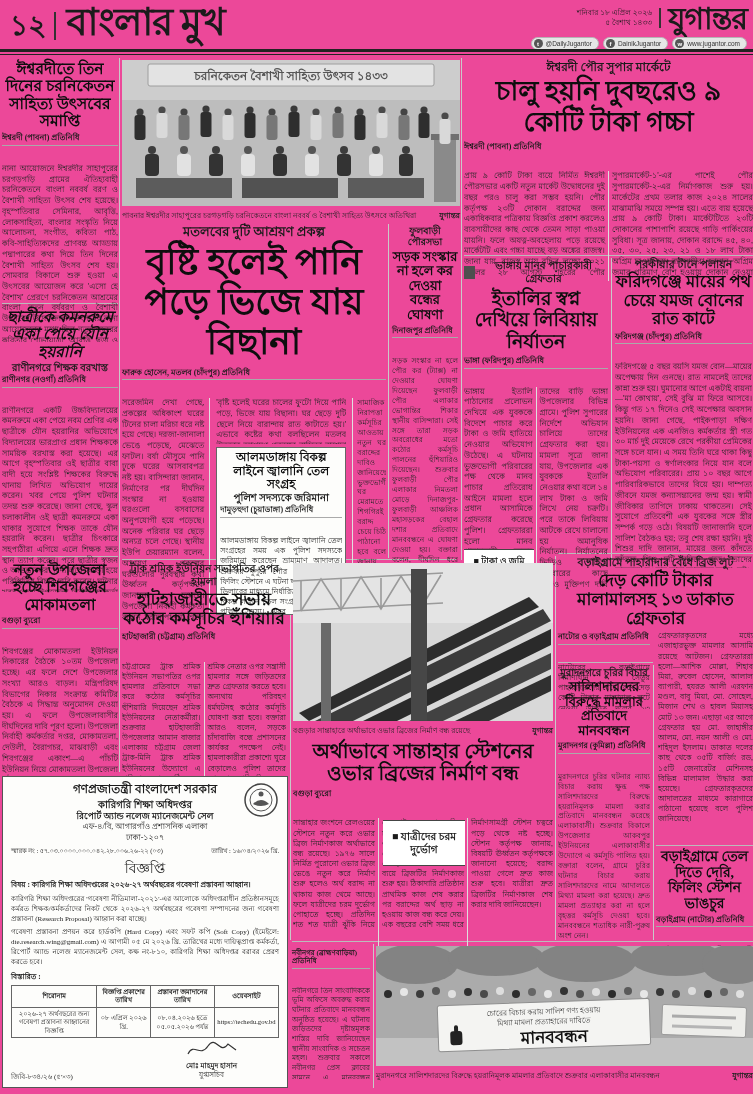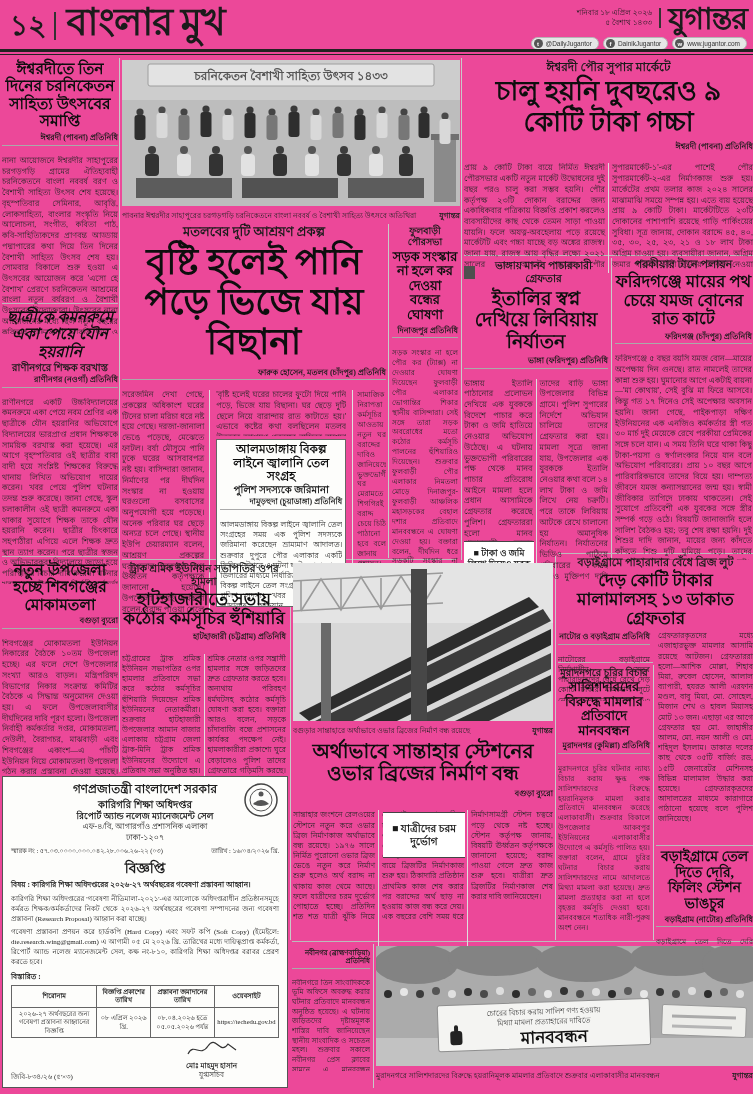--- a/index.html
+++ b/index.html
@@ -1,21 +1,21 @@
 <!DOCTYPE html>
 <html lang="bn"><head>
 <meta charset="utf-8">
 <style>
   html,body{margin:0;padding:0;background:#888;}
   .page{position:relative;width:753px;height:1094px;margin:0 auto;background:#ec4899;overflow:hidden;
         font-family:"Liberation Serif","DejaVu Serif",serif;color:#1b1b1b;}
   .abs{position:absolute;}
   .kicker{font-weight:bold;text-align:center;font-size:11px;line-height:1.2;}
   .hl{font-weight:bold;text-align:center;line-height:1.12;color:#0e0e0e;}
-  .byline{font-weight:bold;font-size:8px;line-height:1.2;border-bottom:1px solid #aaa;padding:1px 0 2px;margin-bottom:10px;text-align:right;}
+  .byline{font-weight:bold;font-size:8px;line-height:1.2;border-bottom:1px solid #aaa;padding:1px 0 2px;margin-bottom:18px;}
   .byline.noline{border-bottom:none;}
   .bodytx{font-size:8px;line-height:1.34;text-align:justify;overflow:hidden;color:#262626;}
   .cols2{column-count:2;column-gap:7px;column-rule:1px solid #ddd;}
   .cols3{column-count:3;column-gap:7px;column-rule:1px solid #ddd;}
   .vline{position:absolute;width:1px;background:#c9c9c9;}
   .hline{position:absolute;height:1px;background:#bbb;}
   .caption{font-size:7.5px;line-height:1.2;display:flex;justify-content:space-between;color:#222;}
   .caption .credit{font-weight:bold;white-space:nowrap;margin-left:6px;}
   .pullq{font-weight:bold;text-align:center;background:#fff;border-top:1.5px solid #444;border-bottom:1.5px solid #444;
          display:flex;align-items:center;justify-content:center;padding:2px;line-height:1.25;}
@@ -370,21 +370,21 @@
     </svg>
     <div class="ad-c" style="font-size:12px;font-weight:bold;">গণপ্রজাতন্ত্রী বাংলাদেশ সরকার</div>
     <div class="ad-c" style="font-size:10px;font-weight:bold;">কারিগরি শিক্ষা অধিদপ্তর</div>
     <div class="ad-c" style="font-size:9px;font-weight:bold;">রিপোর্ট অ্যান্ড নলেজ ম্যানেজমেন্ট সেল</div>
     <div class="ad-c" style="font-size:8px;">এফ-৪/বি, আগারগাঁও প্রশাসনিক এলাকা</div>
     <div class="ad-c" style="font-size:8px;">ঢাকা-১২০৭</div>
     <div style="display:flex;justify-content:space-between;font-size:6.4px;margin-top:3px;">
       <span>স্মারক নং : ৫৭.০৩.০০০০.০০০.০৪২.২৮.০০৬.২৬-২২ (০৩)</span>
       <span>তারিখ : ১৬/০৪/২০২৬ খ্রি.</span>
     </div>
-    <div class="ad-c" style="font-size:14px;font-weight:bold;margin:3px 0 2px;text-align:center;">বিজ্ঞপ্তি</div>
+    <div class="ad-c" style="font-size:14px;font-weight:normal;margin:3px 0 2px;text-align:center;">বিজ্ঞপ্তি</div>
     <div style="font-size:7.4px;font-weight:bold;line-height:1.4;">বিষয় : কারিগরি শিক্ষা অধিদপ্তরের ২০২৬-২৭ অর্থবছরের গবেষণা প্রস্তাবনা আহ্বান।</div>
     <div style="font-size:7px;text-align:justify;line-height:1.45;margin-top:3px;">কারিগরি শিক্ষা অধিদপ্তরের 'গবেষণা নীতিমালা-২০২১'-এর আলোকে অধিদপ্তরাধীন প্রতিষ্ঠানসমূহে কর্মরত শিক্ষক/কর্মকর্তাদের নিকট থেকে ২০২৬-২৭ অর্থবছরের গবেষণা সম্পাদনের জন্য গবেষণা প্রস্তাবনা (Research Proposal) আহ্বান করা যাচ্ছে।</div>
     <div style="font-size:7px;text-align:justify;line-height:1.45;margin-top:3px;">গবেষণা প্রস্তাবনা প্রণয়ন করে হার্ডকপি (Hard Copy) এবং সফট কপি (Soft Copy) (ইমেইলে: dte.research.wing@gmail.com) এ আগামী ০৫ মে ২০২৬ খ্রি. তারিখের মধ্যে দায়িত্বপ্রাপ্ত কর্মকর্তা, রিপোর্ট অ্যান্ড নলেজ ম্যানেজমেন্ট সেল, কক্ষ নং-৮১০, কারিগরি শিক্ষা অধিদপ্তর বরাবর প্রেরণ করতে হবে।</div>
     <div style="font-size:7.4px;font-weight:bold;margin-top:3px;">বিস্তারিত :</div>
     <table class="ad-table">
       <tbody>
           <tr>
         <th style="width:32%;">শিরোনাম</th>
         <th style="width:20%;">বিজ্ঞপ্তি প্রকাশের তারিখ</th>
         <th style="width:24%;">প্রস্তাবনা জমাদানের তারিখ</th>

